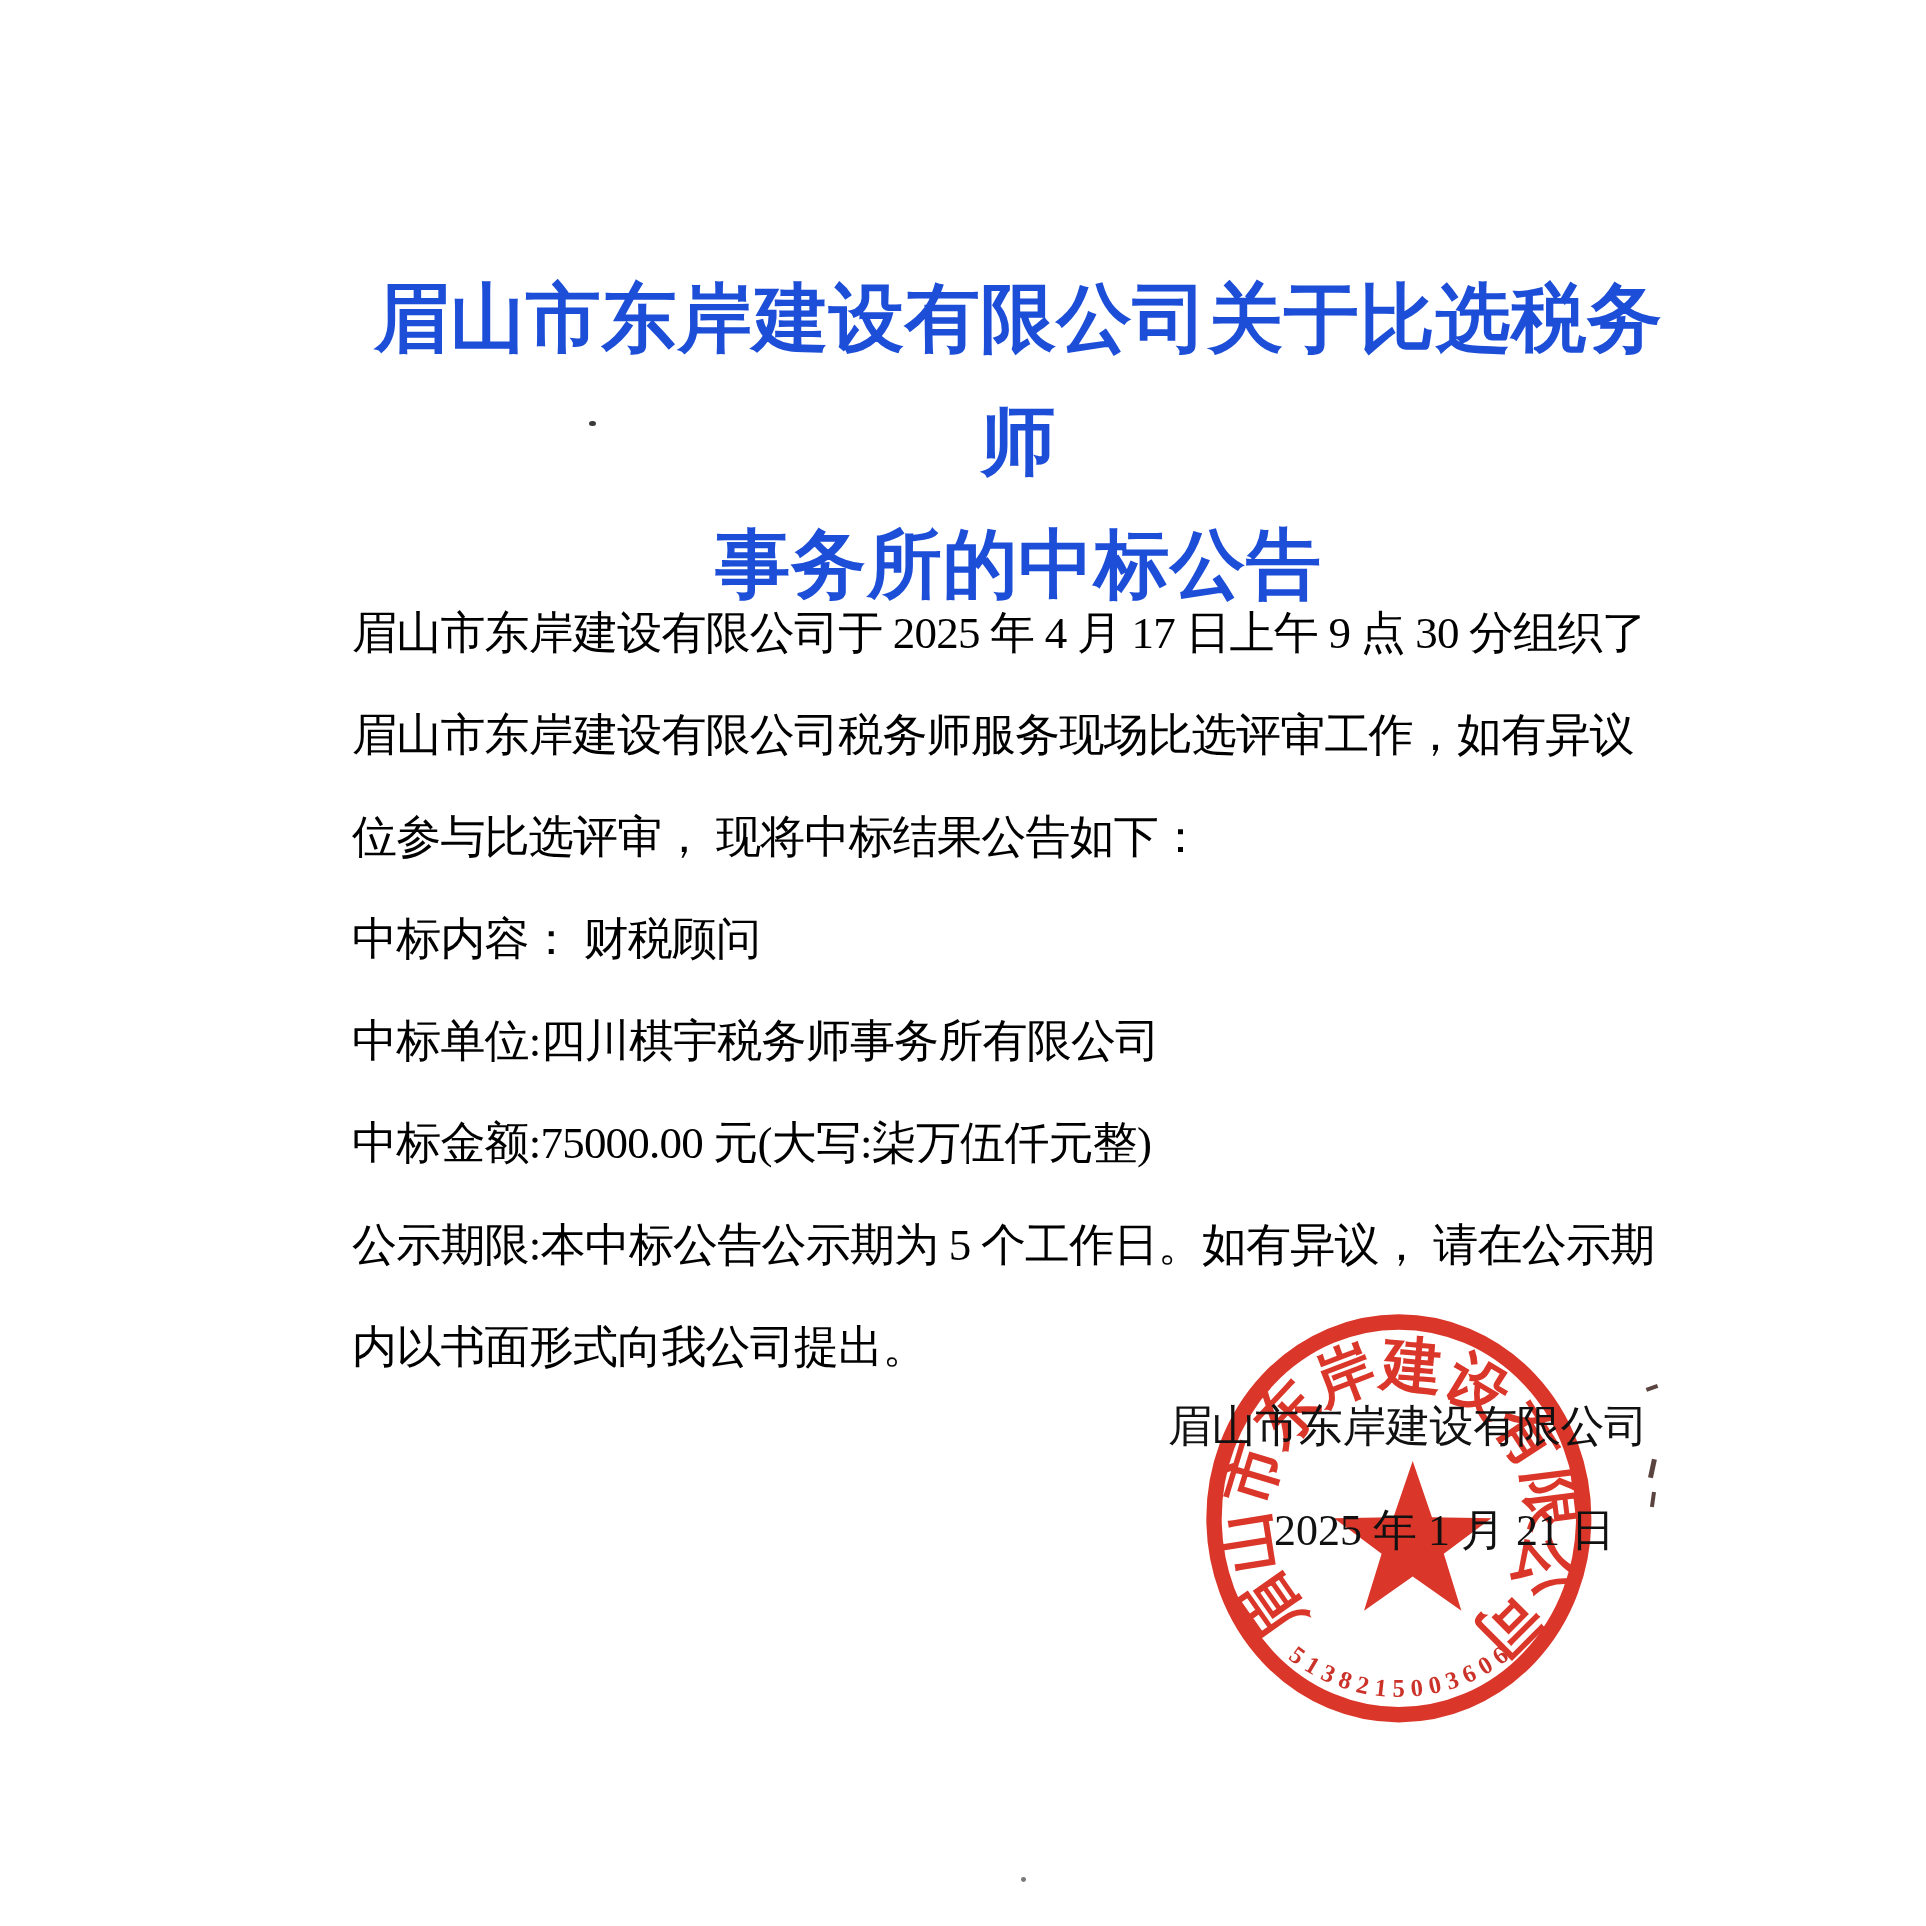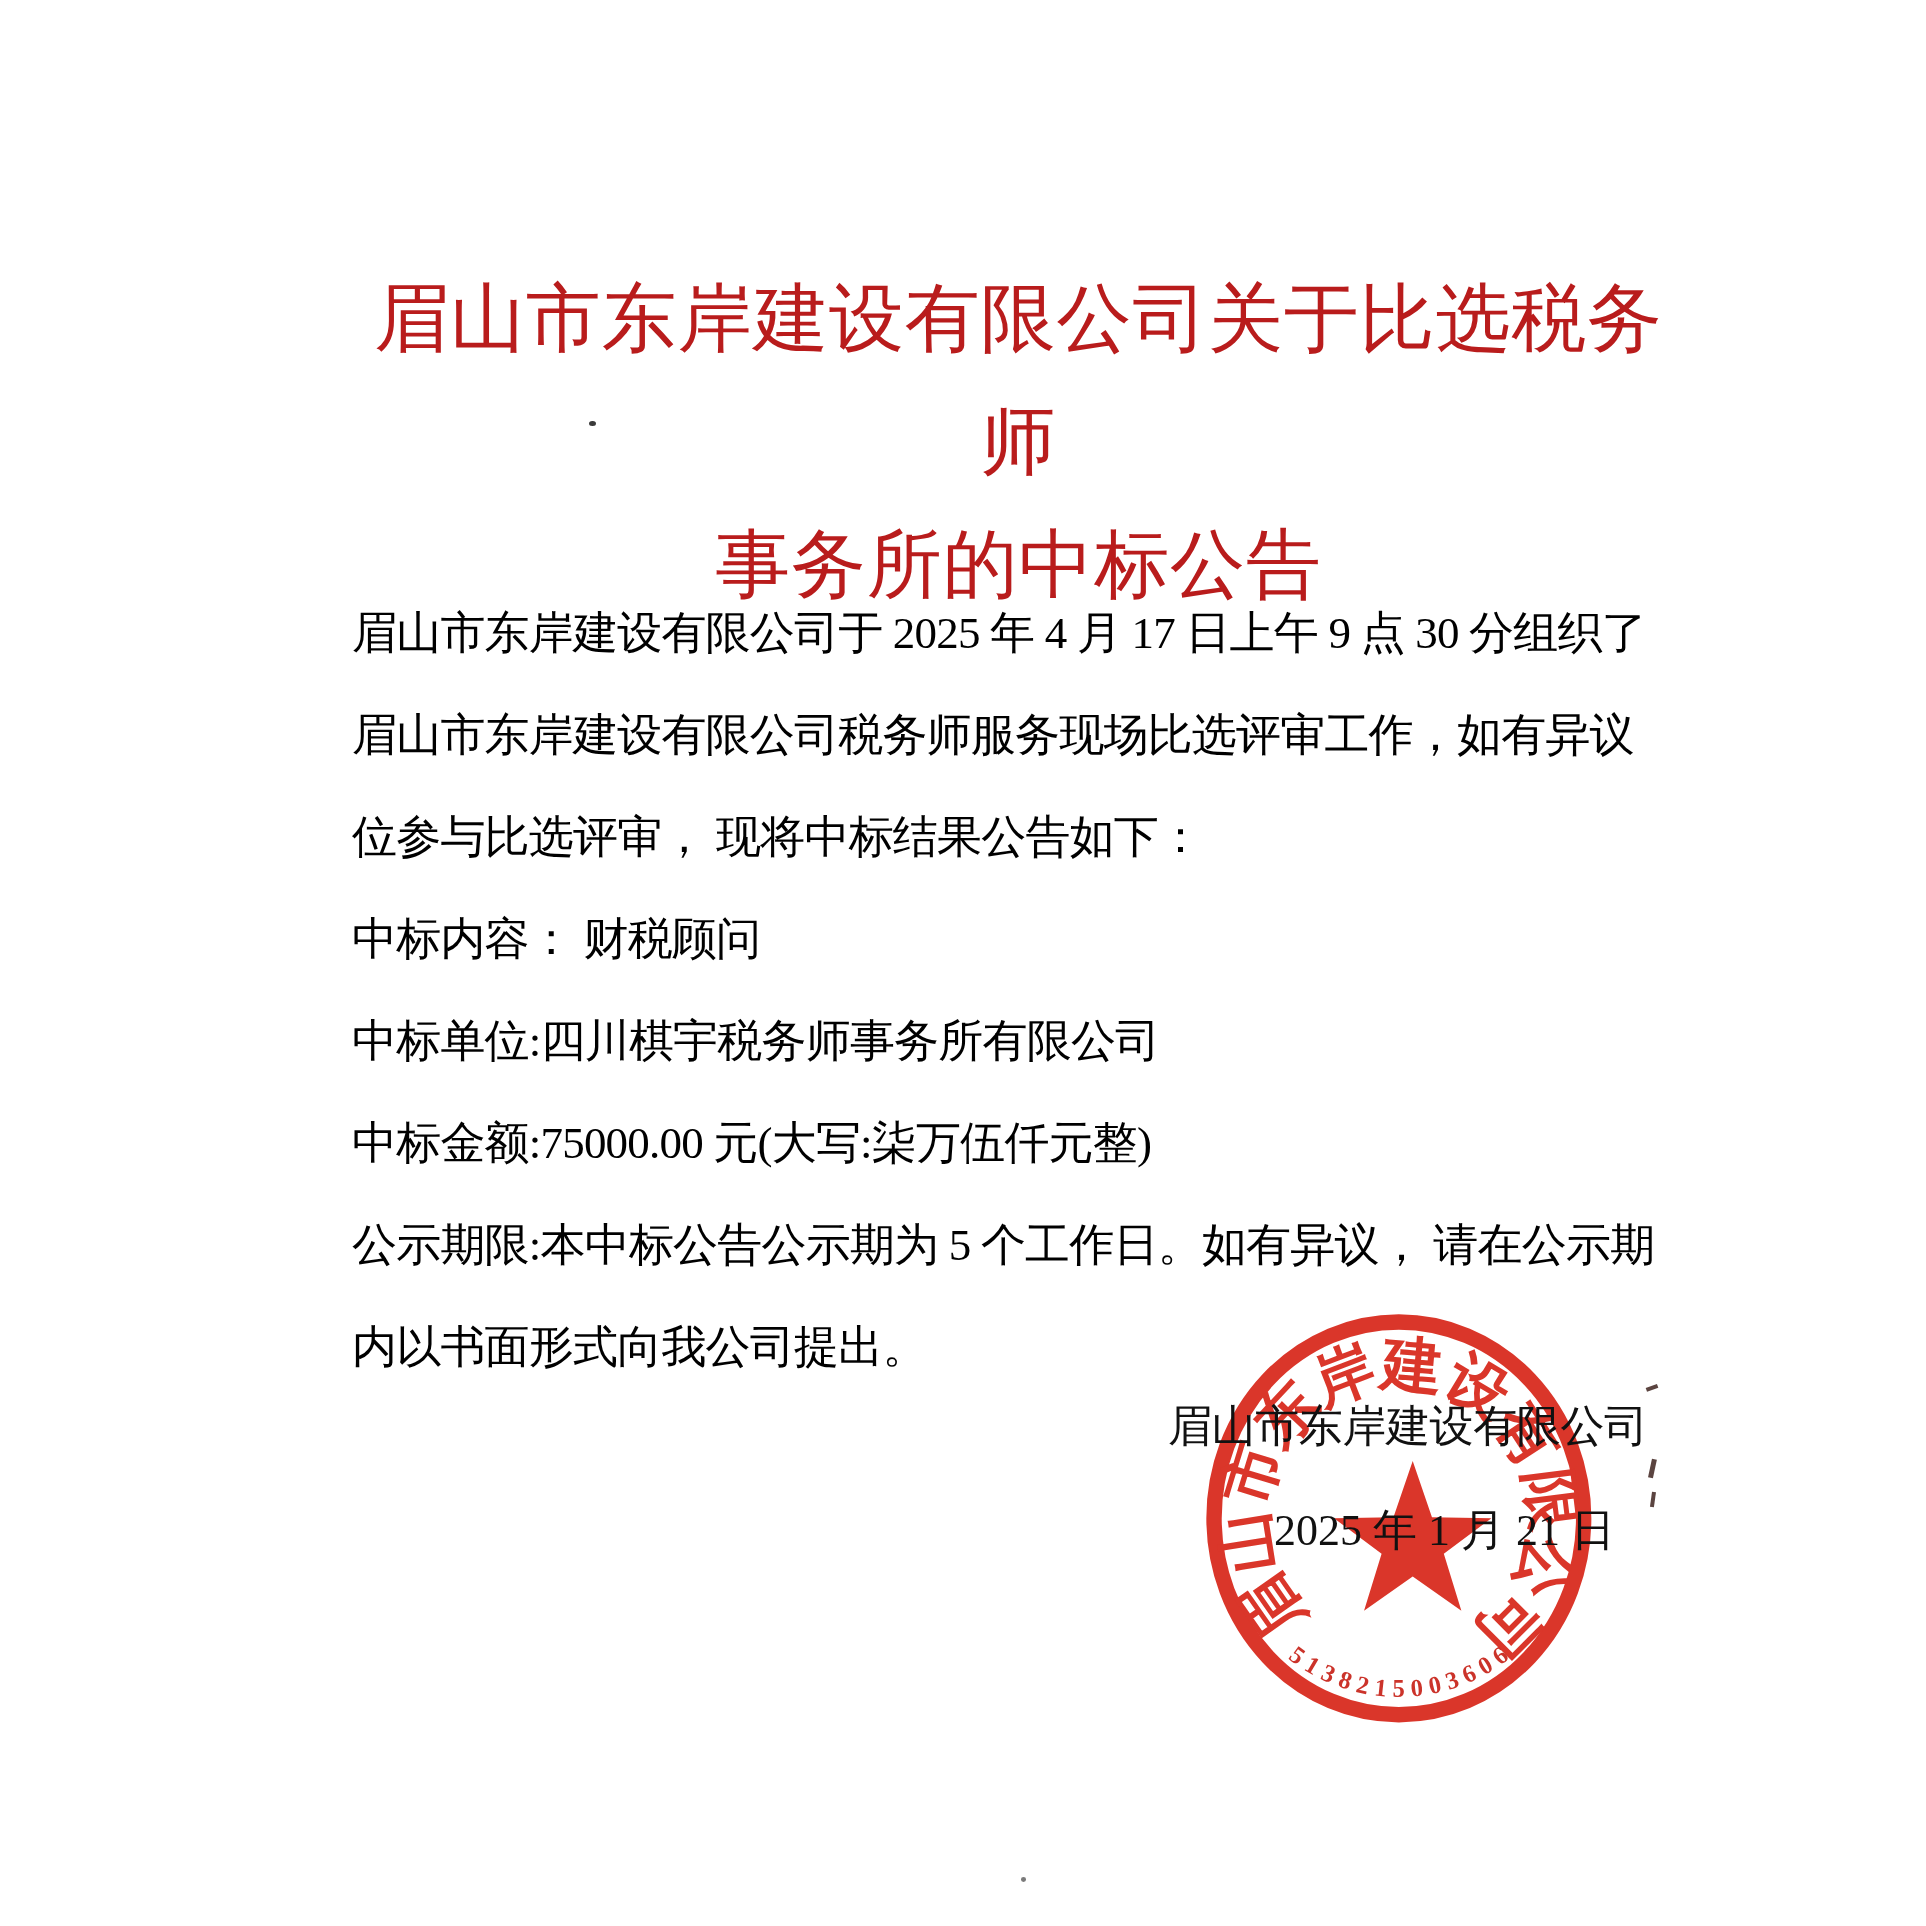--- a/index.html
+++ b/index.html
@@ -1,20 +1,20 @@
 <!DOCTYPE html>
 <html style="font-size:6.2px"><head>
 <meta charset="utf-8">
 <style>
   html,body{margin:0;padding:0;background:#ffffff;}
   .page{position:relative;width:1987px;height:2811px;background:#ffffff;overflow:hidden;
         font-family:"Liberation Serif","DejaVu Serif",serif;color:#141414;}
   .title{position:absolute;left:352px;top:257px;width:1333px;text-align:center;
-         font-family:"Liberation Sans","DejaVu Sans",sans-serif;font-weight:400;
-         font-size:75px;line-height:123px;color:#b91c1c;letter-spacing:0.8px;}
+         font-family:"Liberation Sans","DejaVu Sans",sans-serif;font-weight:700;
+         font-size:75px;line-height:123px;color:#1d4ed8;letter-spacing:0.8px;}
   .body-text{position:absolute;left:352px;top:582px;width:1348px;
              font-size:45px;line-height:102px;letter-spacing:-0.8px;color:#000000;
              white-space:nowrap;}
   .seal-wrap{position:absolute;left:1194px;top:1302px;width:412px;height:455px;z-index:1;}
   .seal-ring-char{font-family:"Liberation Serif","DejaVu Serif",serif;font-weight:bold;
                   font-size:158px;fill:#d8271a;text-anchor:middle;dominant-baseline:central;}
   .seal-num-char{font-family:"Liberation Serif","DejaVu Serif",serif;font-weight:bold;
                  font-size:64px;fill:#c8241a;text-anchor:middle;dominant-baseline:central;}
   .sig-company{position:absolute;left:1168px;top:1405px;font-size:44px;line-height:1;
                letter-spacing:-0.4px;color:#111;z-index:2;white-space:nowrap;}

